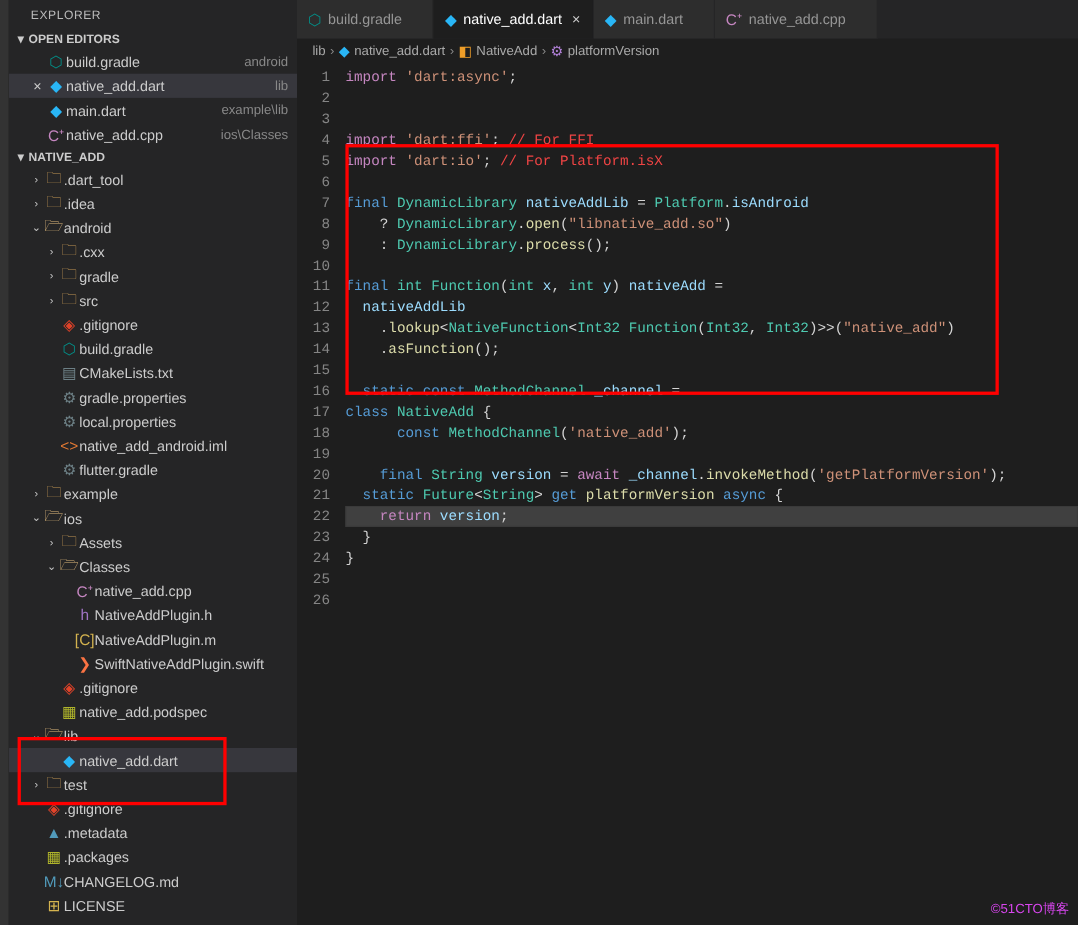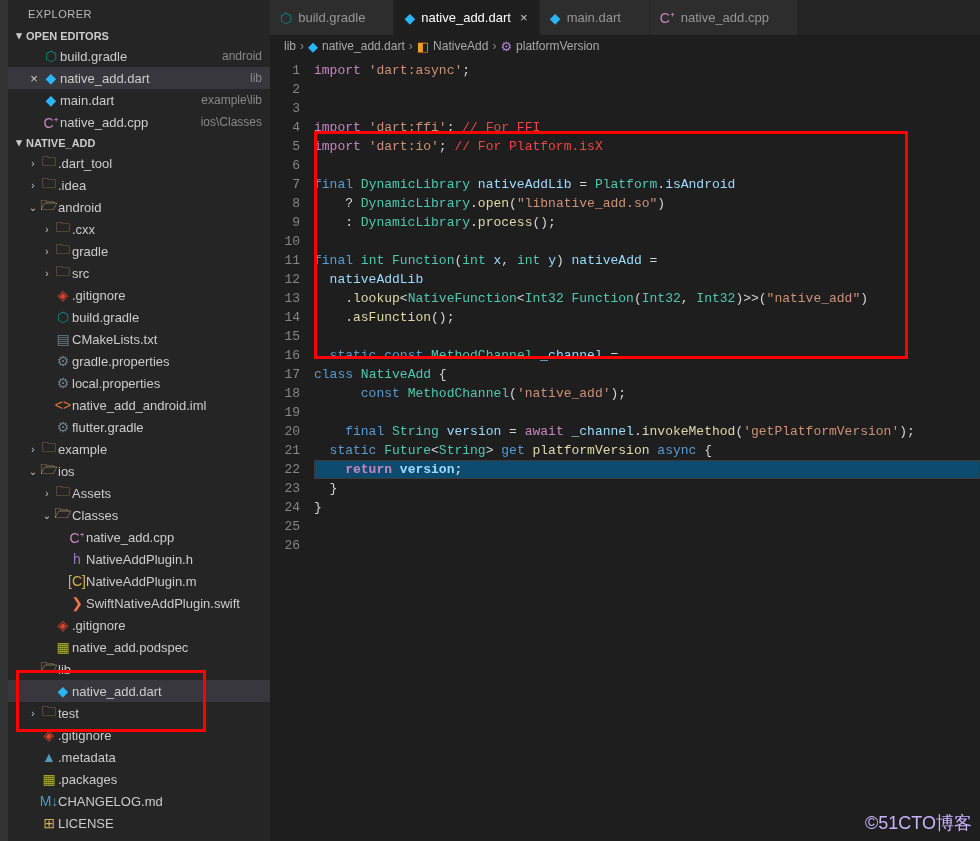--- a/index.html
+++ b/index.html
@@ -147,21 +147,21 @@
     user-select: none;
   }
   .gutter .ln { height: 19px; }
   .code {
     flex: 1;
     position: relative;
     color: #d4d4d4;
     min-width: 0;
   }
   .code-line { height: 19px; white-space: pre; }
-  .code-line.current { background: #0c4a6e; box-shadow: inset 0 0 0 1px #3a3a3a; font-weight: bold; }
+  .code-line.current { background: #404040; box-shadow: inset 0 0 0 1px #3a3a3a; }
 
   .kw  { color: #569cd6; }
   .str { color: #ce9178; }
   .cmt { color: #ef4444; }
   .cls { color: #4ec9b0; }
   .fn  { color: #dcdcaa; }
   .var { color: #9cdcfe; }
   .prm { color: #9cdcfe; }
   .ctl { color: #c586c0; }
 
@@ -169,21 +169,21 @@
     position: absolute;
     left: 314px; top: 131px;
     width: 594px; height: 228px;
     border: 3px solid #ff0000;
     pointer-events: none;
     z-index: 10;
   }
   .watermark {
     position: absolute;
     right: 8px; bottom: 6px;
-    font-size: 18px; color: #c4b5fd;
+    font-size: 12px; color: #d946ef;
     font-family: sans-serif;
   }
 </style>
 </head>
 <body>
 
 <div class="activity-bar"></div>
 
 <div class="sidebar">
   <div class="sidebar-title">EXPLORER</div>

